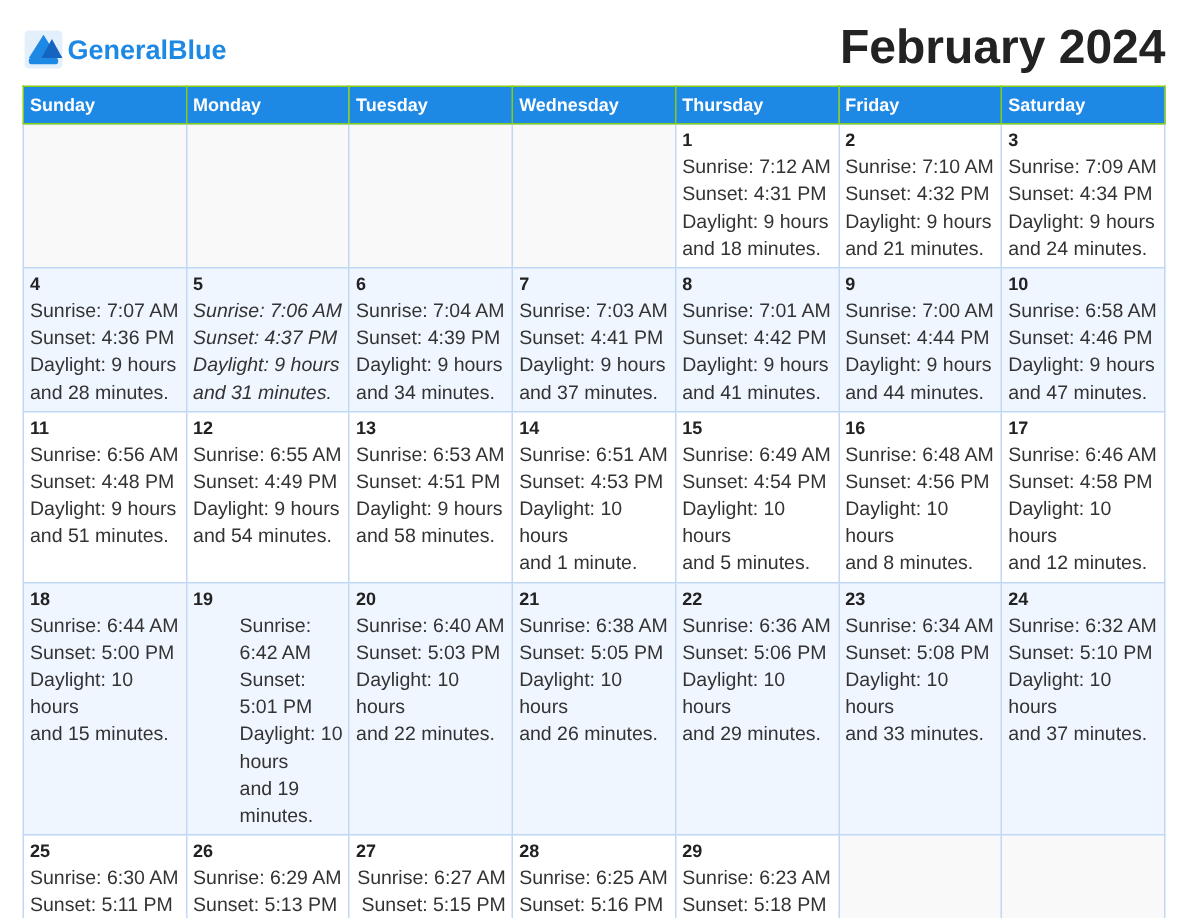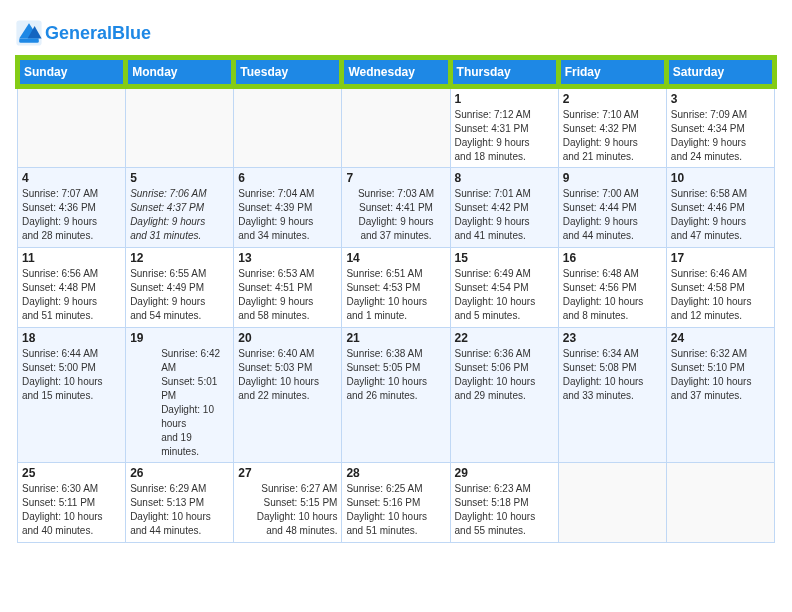--- a/index.html
+++ b/index.html
@@ -57,21 +57,21 @@
       border-collapse: collapse;
       table-layout: fixed;
     }
     th {
       background-color: #1e88e5;
       color: #fff;
       font-size: 12px;
       font-weight: bold;
       padding: 5px 4px;
       text-align: left;
-      border: 5px solid #84cc16;
+      border: 1px solid #84cc16;
     }
     td {
       border: 1px solid #c0d8f5;
       vertical-align: top;
       padding: 3px 4px;
       font-size: 10px;
       color: #333;
       height: 80px;
       background: #fff;
     }
@@ -79,21 +79,21 @@
       background: #f0f6ff;
     }
     .day-num {
       font-weight: bold;
       font-size: 12px;
       color: #222;
       display: block;
       margin-bottom: 2px;
     }
     .cell-info {
-      font-size: 10px;
+      font-size: 13px;
       line-height: 1.4;
       color: #333;
     }
     .empty-cell {
       background: #f9f9f9 !important;
     }
   </style>
 </head>
 <body>
 
@@ -104,20 +104,21 @@
         <rect x="2" y="2" width="36" height="36" rx="4" fill="#e3f0fc"></rect>
         <polygon points="20,6 34,28 6,28" fill="#1e88e5"></polygon>
         <polygon points="28,10 38,28 18,28" fill="#1565c0"></polygon>
         <rect x="6" y="28" width="28" height="6" rx="2" fill="#1e88e5"></rect>
       </svg>
       <div class="logo-text">
         <span>General</span><span style="color:#1e88e5">Blue</span>
       </div>
     </div>
     <div class="title-block">
+      <div class="month-title">February 2024</div>
     </div>
   </div>
 
   <table>
     <thead>
       <tr>
         <th>Sunday</th>
         <th>Monday</th>
         <th>Tuesday</th>
         <th>Wednesday</th>
@@ -171,21 +172,21 @@
           </td>
           <td>
             <span class="day-num">6</span>
             <div class="cell-info" style="white-space: pre-line;">Sunrise: 7:04 AM
 Sunset: 4:39 PM
 Daylight: 9 hours
 and 34 minutes.</div>
           </td>
           <td>
             <span class="day-num">7</span>
-            <div class="cell-info" style="white-space: pre-line; text-align: center;">Sunrise: 7:03 AM
+            <div class="cell-info" style="white-space: pre-line;">Sunrise: 7:03 AM
 Sunset: 4:41 PM
 Daylight: 9 hours
 and 37 minutes.</div>
           </td>
           <td>
             <span class="day-num">8</span>
             <div class="cell-info" style="white-space: pre-line;">Sunrise: 7:01 AM
 Sunset: 4:42 PM
 Daylight: 9 hours
 and 41 minutes.</div>

